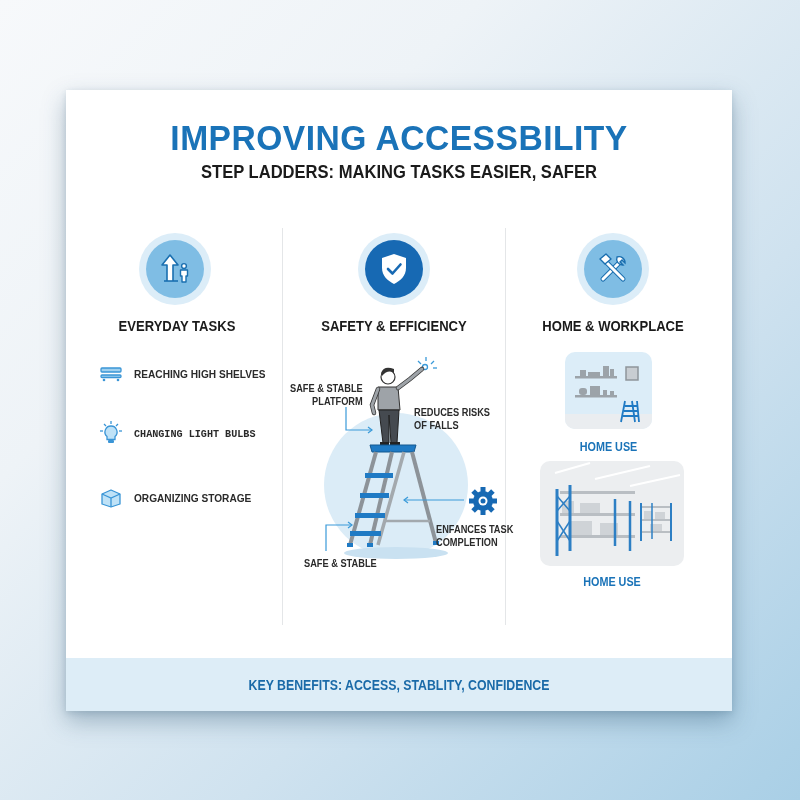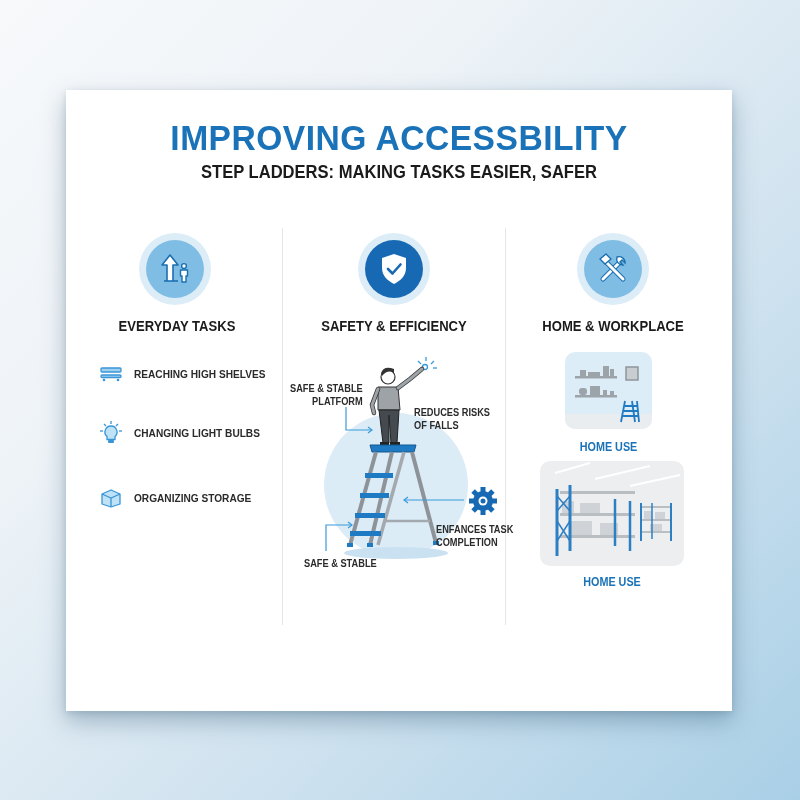--- a/index.html
+++ b/index.html
@@ -79,21 +79,21 @@
 
     <div class="task" style="left:34px; top:276px;">
       <svg width="22" height="16" viewBox="0 0 22 16">
         <rect x="1" y="2" width="20" height="4" rx="1" fill="#9fd0ef" stroke="#3a95d6" stroke-width="1.3"></rect>
         <rect x="1" y="9" width="20" height="2.5" rx="1" fill="#9fd0ef" stroke="#3a95d6" stroke-width="1.3"></rect>
         <circle cx="4" cy="14" r="1.3" fill="#3a95d6"></circle>
           <circle cx="18" cy="14" r="1.3" fill="#3a95d6"></circle>
       </svg>
       <span class="task-label">REACHING HIGH SHELVES</span>
     </div>
-    <div class="task" style="left:34px; top:330px;">
+    <div class="task" style="left:34px; top:330px;font-family:Liberation Mono, monospace;">
       <svg width="22" height="26" viewBox="0 0 22 26">
         <line x1="11" y1="1" x2="11" y2="4" stroke="#3a95d6" stroke-width="1.3"></line>
         <line x1="4" y1="4" x2="6" y2="6" stroke="#3a95d6" stroke-width="1.3"></line>
         <line x1="18" y1="4" x2="16" y2="6" stroke="#3a95d6" stroke-width="1.3"></line>
         <line x1="0" y1="11" x2="3" y2="11" stroke="#3a95d6" stroke-width="1.3"></line>
         <line x1="19" y1="11" x2="22" y2="11" stroke="#3a95d6" stroke-width="1.3"></line>
         <path d="M11 6 a6 6 0 0 1 4 10.5 v3 h-8 v-3 a6 6 0 0 1 4 -10.5 z" fill="#bfe2f7" stroke="#3a95d6" stroke-width="1.3"></path>
         <rect x="8" y="20" width="6" height="3" rx="1" fill="#3a95d6"></rect>
       </svg>
       <span class="task-label">CHANGING LIGHT BULBS</span>
@@ -275,13 +275,16 @@
             <rect x="110" y="63" width="12" height="7" fill="#cfd3d7"></rect>
           <line x1="101" y1="42" x2="101" y2="80" stroke="#2d7fc4" stroke-width="2"></line>
           <line x1="112" y1="42" x2="112" y2="78" stroke="#2d7fc4" stroke-width="1.5"></line>
           <line x1="131" y1="42" x2="131" y2="80" stroke="#2d7fc4" stroke-width="2"></line>
         </g>
       </svg>
     </div>
     <div class="photo-caption" style="left:474px; top:485px; width:144px;">HOME USE</div>
   </div>
 
+  <div class="footer">
+    <span class="footer-text">KEY BENEFITS: ACCESS, STABLITY, CONFIDENCE</span>
+  </div>
 </div>
 
 </body></html>

